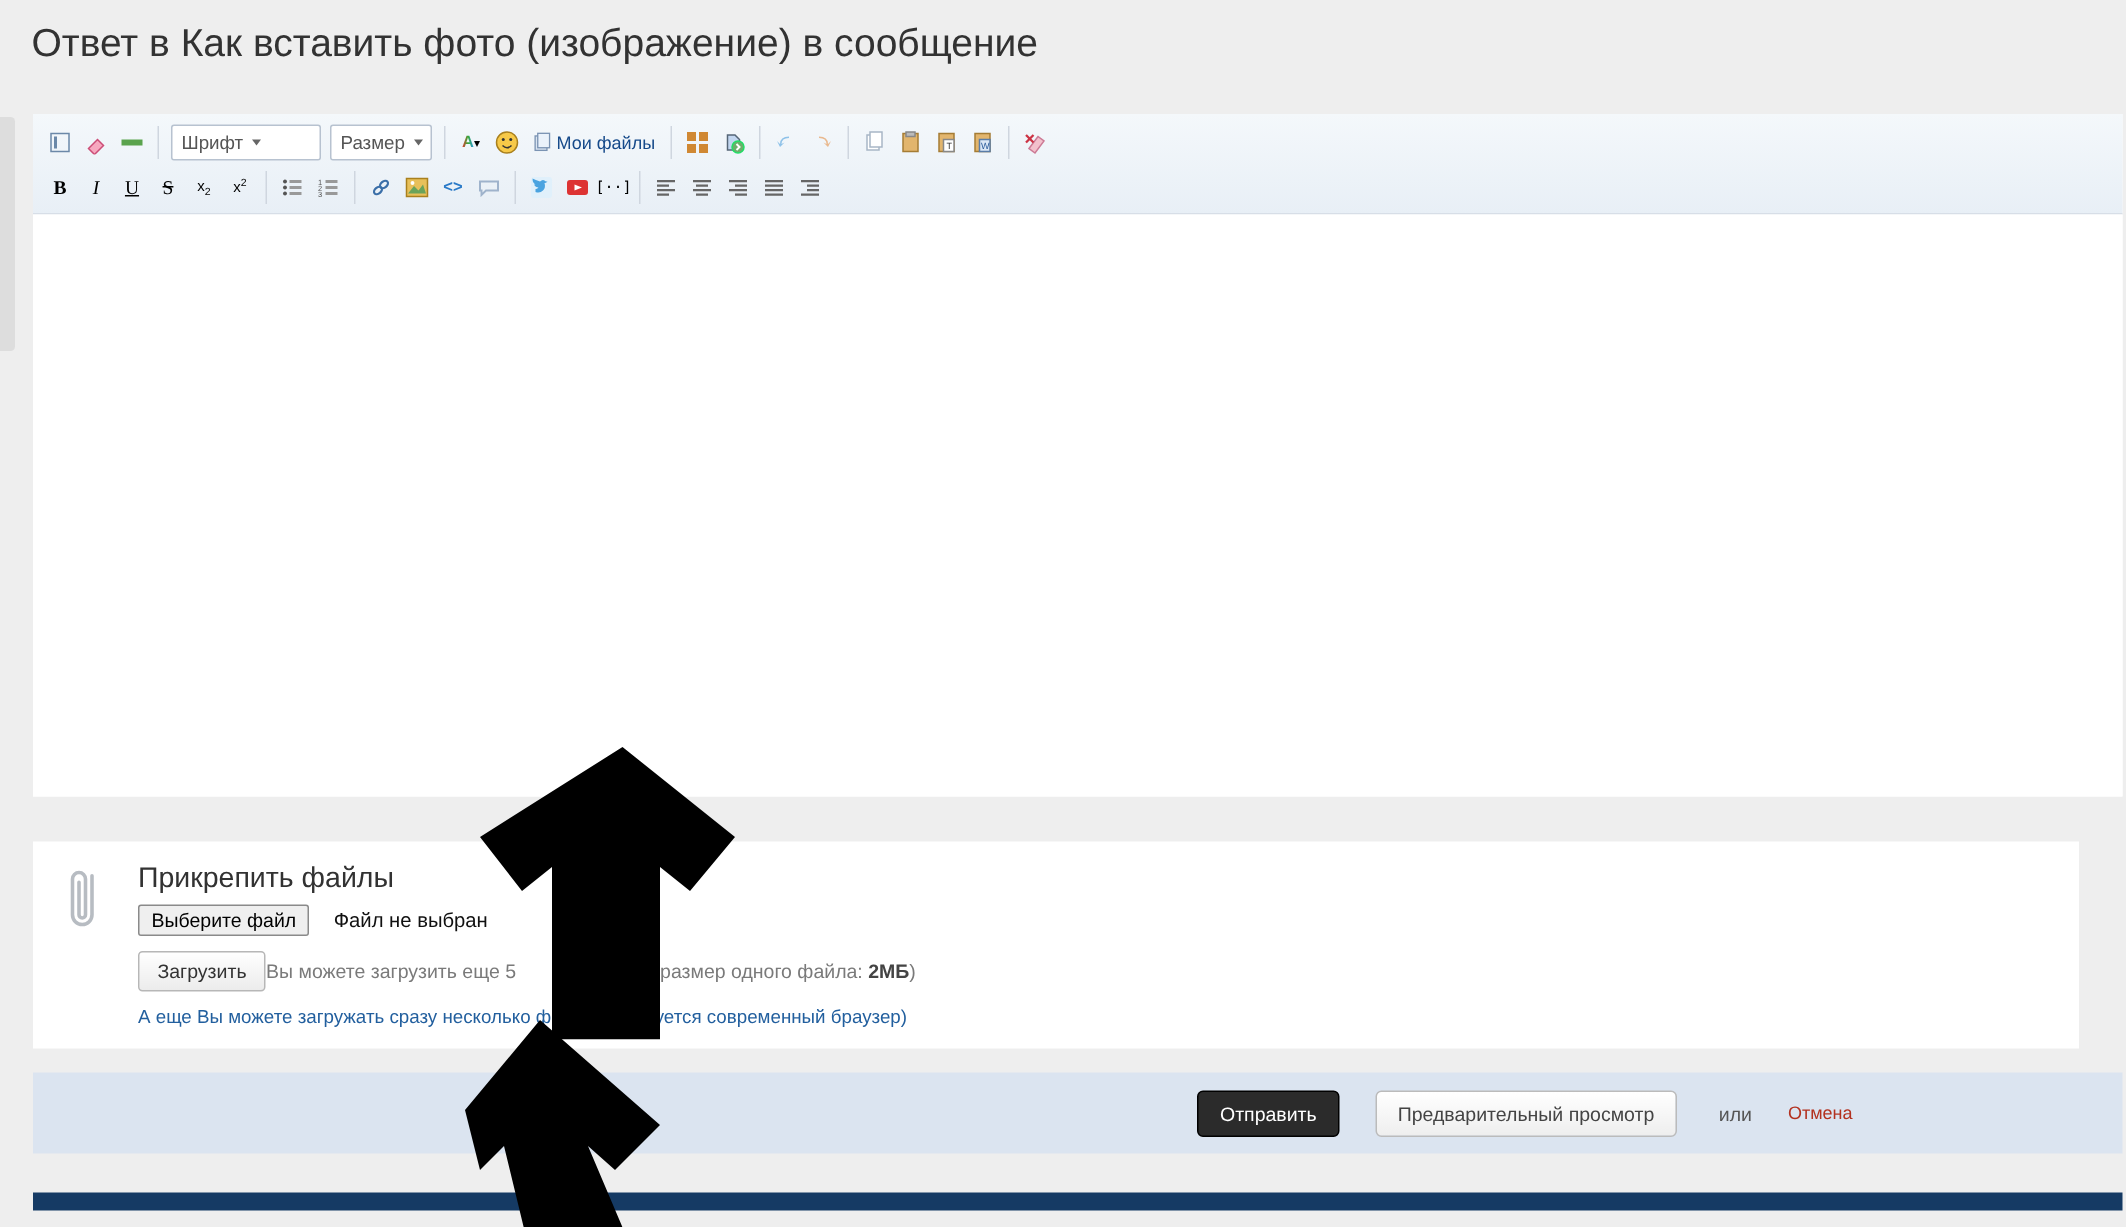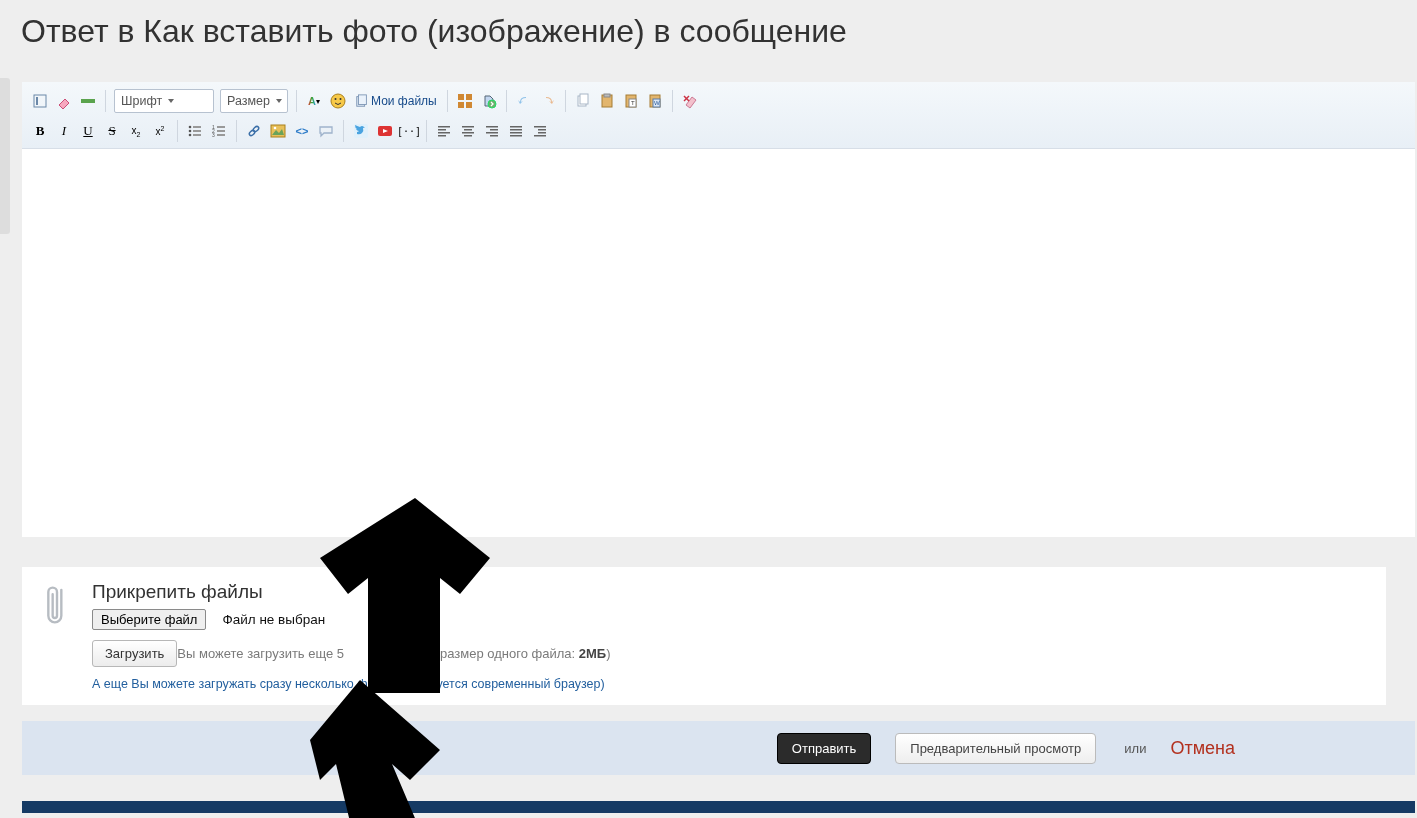--- a/index.html
+++ b/index.html
@@ -5,21 +5,21 @@
   * { box-sizing: border-box; margin: 0; padding: 0; }
   body {
     font-family: Arial, Helvetica, sans-serif;
     background: #eeeeee;
     width: 1417px;
     height: 818px;
     overflow: hidden;
     position: relative;
   }
   .page-title {
-    font-size: 32px;
+    font-size: 26px;
     font-weight: 400;
     color: #323232;
     padding: 13px 0 10px 21px;
   }
   .editor-card {
     background: #fff;
     margin: 22px 0 0 22px;
     width: 1393px;
     position: relative;
   }
@@ -182,21 +182,21 @@
   .btn-secondary {
     font-size: 13px;
     color: #444;
     background: linear-gradient(#fff,#eee);
     border: 1px solid #bbb;
     padding: 7px 14px;
     border-radius: 4px;
     cursor: pointer;
   }
   .or-text { font-size: 13px; color: #555; margin-left: 4px;}
-  .cancel-link { font-size: 18px; color: #b3311f; cursor: pointer; }
+  .cancel-link { font-size: 12px; color: #b3311f; cursor: pointer; }
   .footer-bar {
     background: #153a64;
     margin: 26px 0 0 22px;
     width: 1393px;
     height: 12px;
   }
   .left-tab {
     position: absolute;
     left: 0;
     top: 78px;

